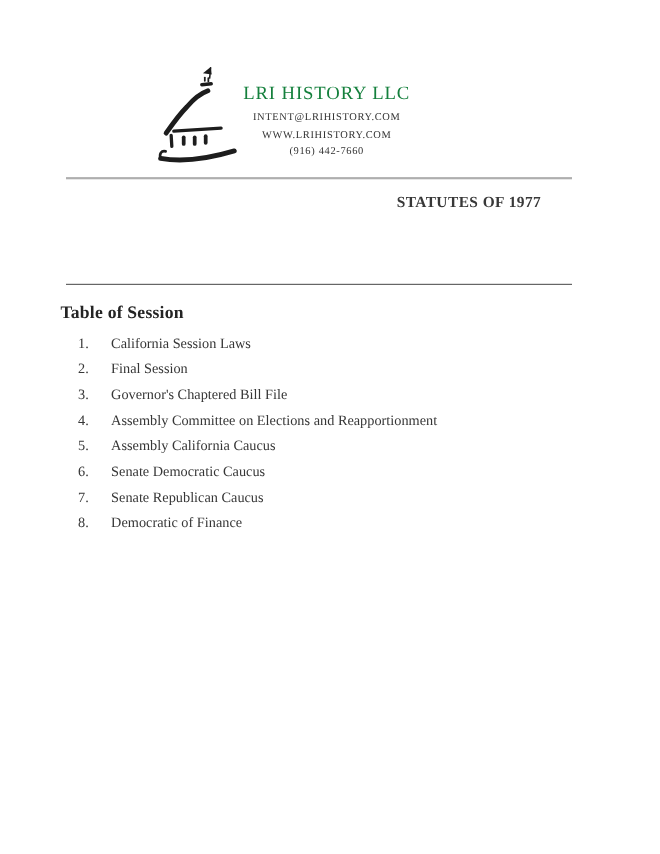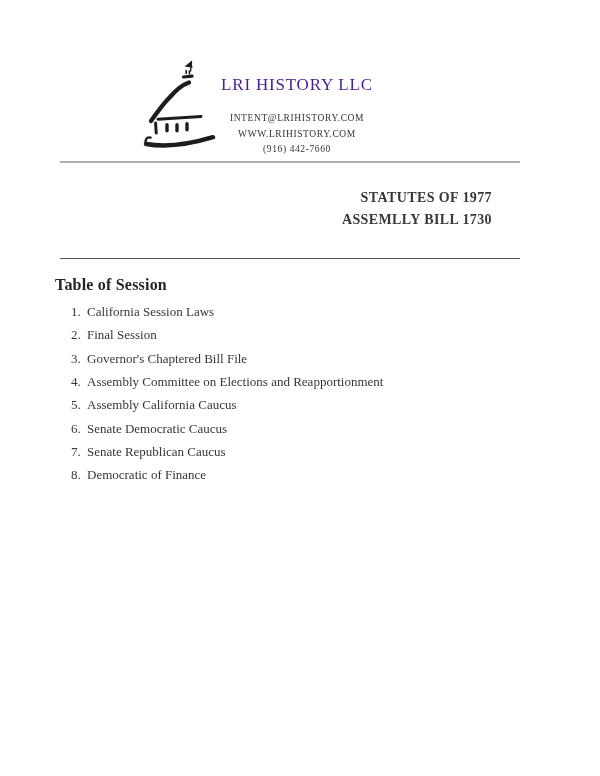--- a/index.html
+++ b/index.html
@@ -23,40 +23,40 @@
     left: 147px;
     top: 74px;
     width: 300px;
     text-align: center;
     color: #2e2e2e;
   }
   .org-name {
     font-size: 17px;
     line-height: 21px;
     letter-spacing: 0.8px;
-    color: #4c1d95;
+    color: #15803d;
   }
   .org-contact {
-    margin-top: 16px;
+    margin-top: 5px;
     font-size: 9.5px;
     line-height: 15.5px;
     letter-spacing: 0.6px;
     color: #333333;
   }
   .rule {
     position: absolute;
     left: 60px;
     width: 460px;
   }
   .rule-top { top: 161px; height: 2px; background: #aeaeae; }
   .rule-bottom { top: 258px; height: 1px; background: #565656; }
   .case-block {
     position: absolute;
     left: 60px;
-    top: 187px;
+    top: 174px;
     width: 432px;
     text-align: right;
     font-weight: bold;
     font-size: 14px;
     line-height: 21.6px;
     letter-spacing: 0.4px;
     color: #383838;
   }
   .case-line { white-space: pre; }
   .toc-title {
@@ -81,21 +81,21 @@
     font-size: 13px;
     line-height: 16px;
     color: #363636;
   }
   .toc-num {
     width: 14px;
     flex: 0 0 14px;
     text-align: left;
   }
   .toc-label {
-    margin-left: 2px;
+    margin-left: 16px;
   }
   .logo svg { width: 100%; height: 100%; }
 </style>
 </head>
 <body>
 
 <div class="page">
 
   <div class="logo">
     <svg viewBox="0 0 76 90" xmlns="http://www.w3.org/2000/svg" fill="none" stroke="#1d1d1d" stroke-linecap="round">
@@ -128,21 +128,20 @@
       <div>INTENT@LRIHISTORY.COM</div>
       <div>WWW.LRIHISTORY.COM</div>
       <div>(916) 442-7660</div>
     </div>
   </div>
 
   <div class="rule rule-top"></div>
 
   <div class="case-block">
     <div class="case-line">STATUTES OF 1977</div>
-    <div class="case-line">ASSEMLLY BILL 1730</div>
   </div>
 
   <div class="rule rule-bottom"></div>
 
   <div class="toc-title">Table of Session</div>
 
   <div class="toc-list">
     <div class="toc-item">
       <span class="toc-num">1.</span>
       <span class="toc-label">California Session Laws</span>

